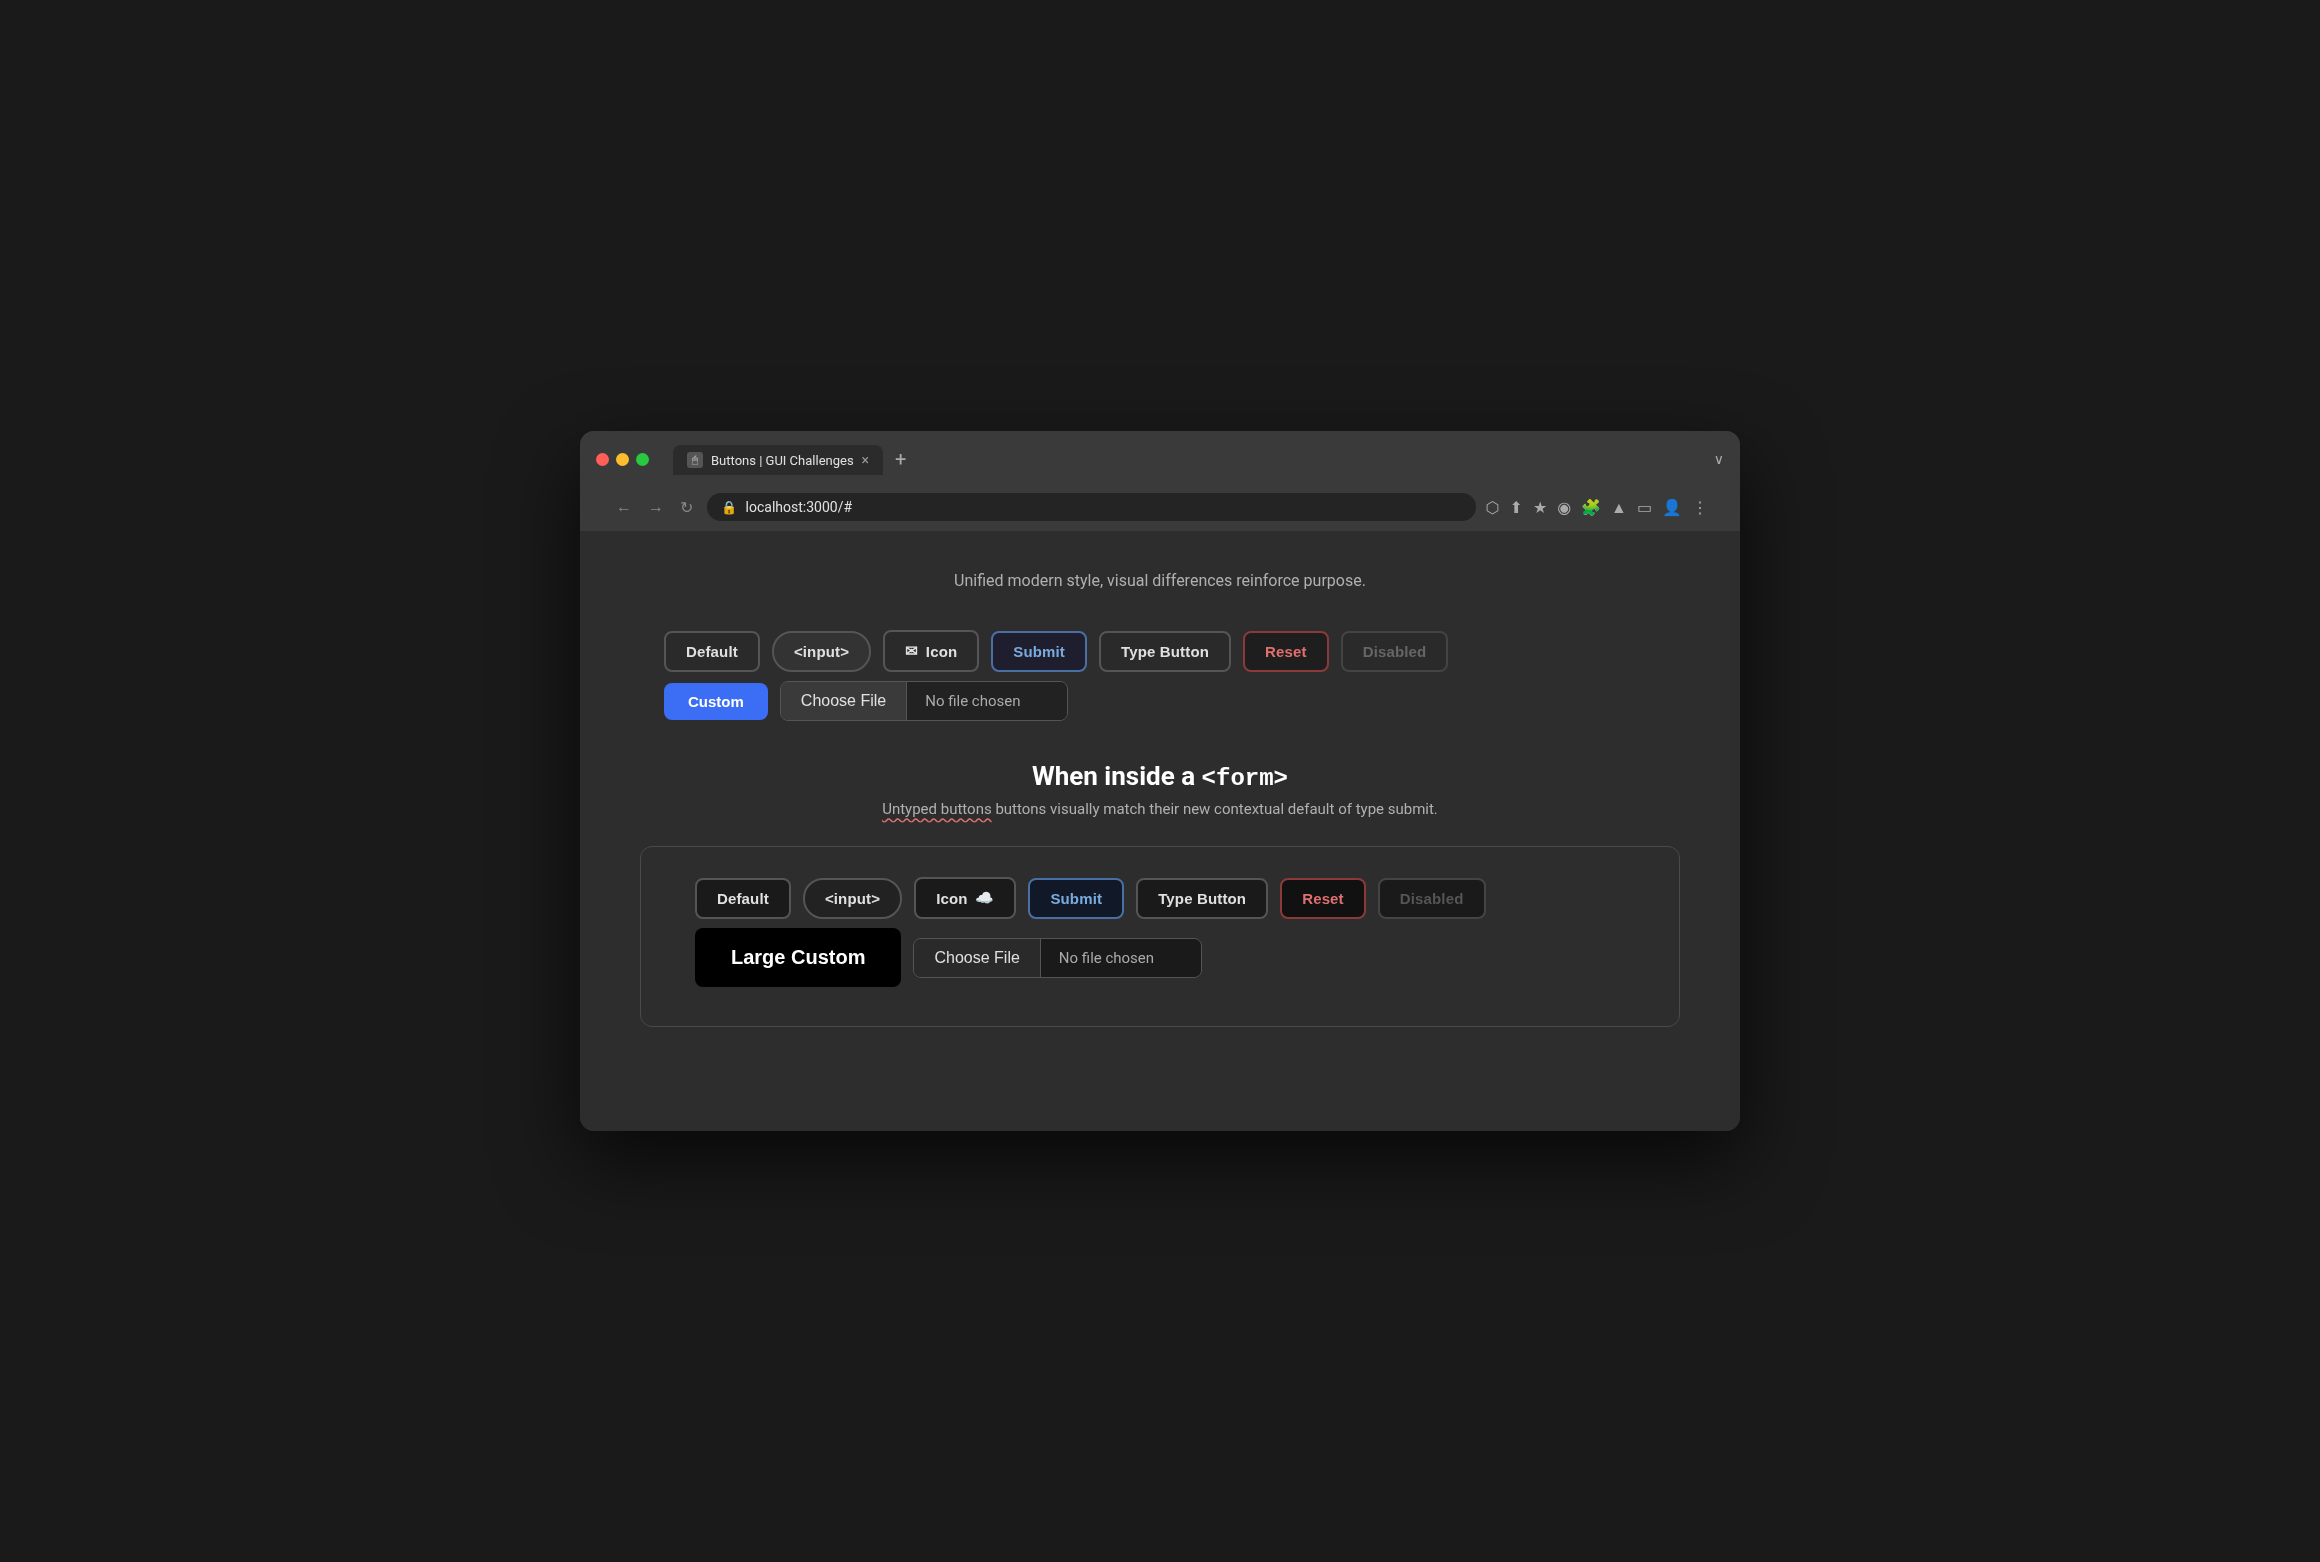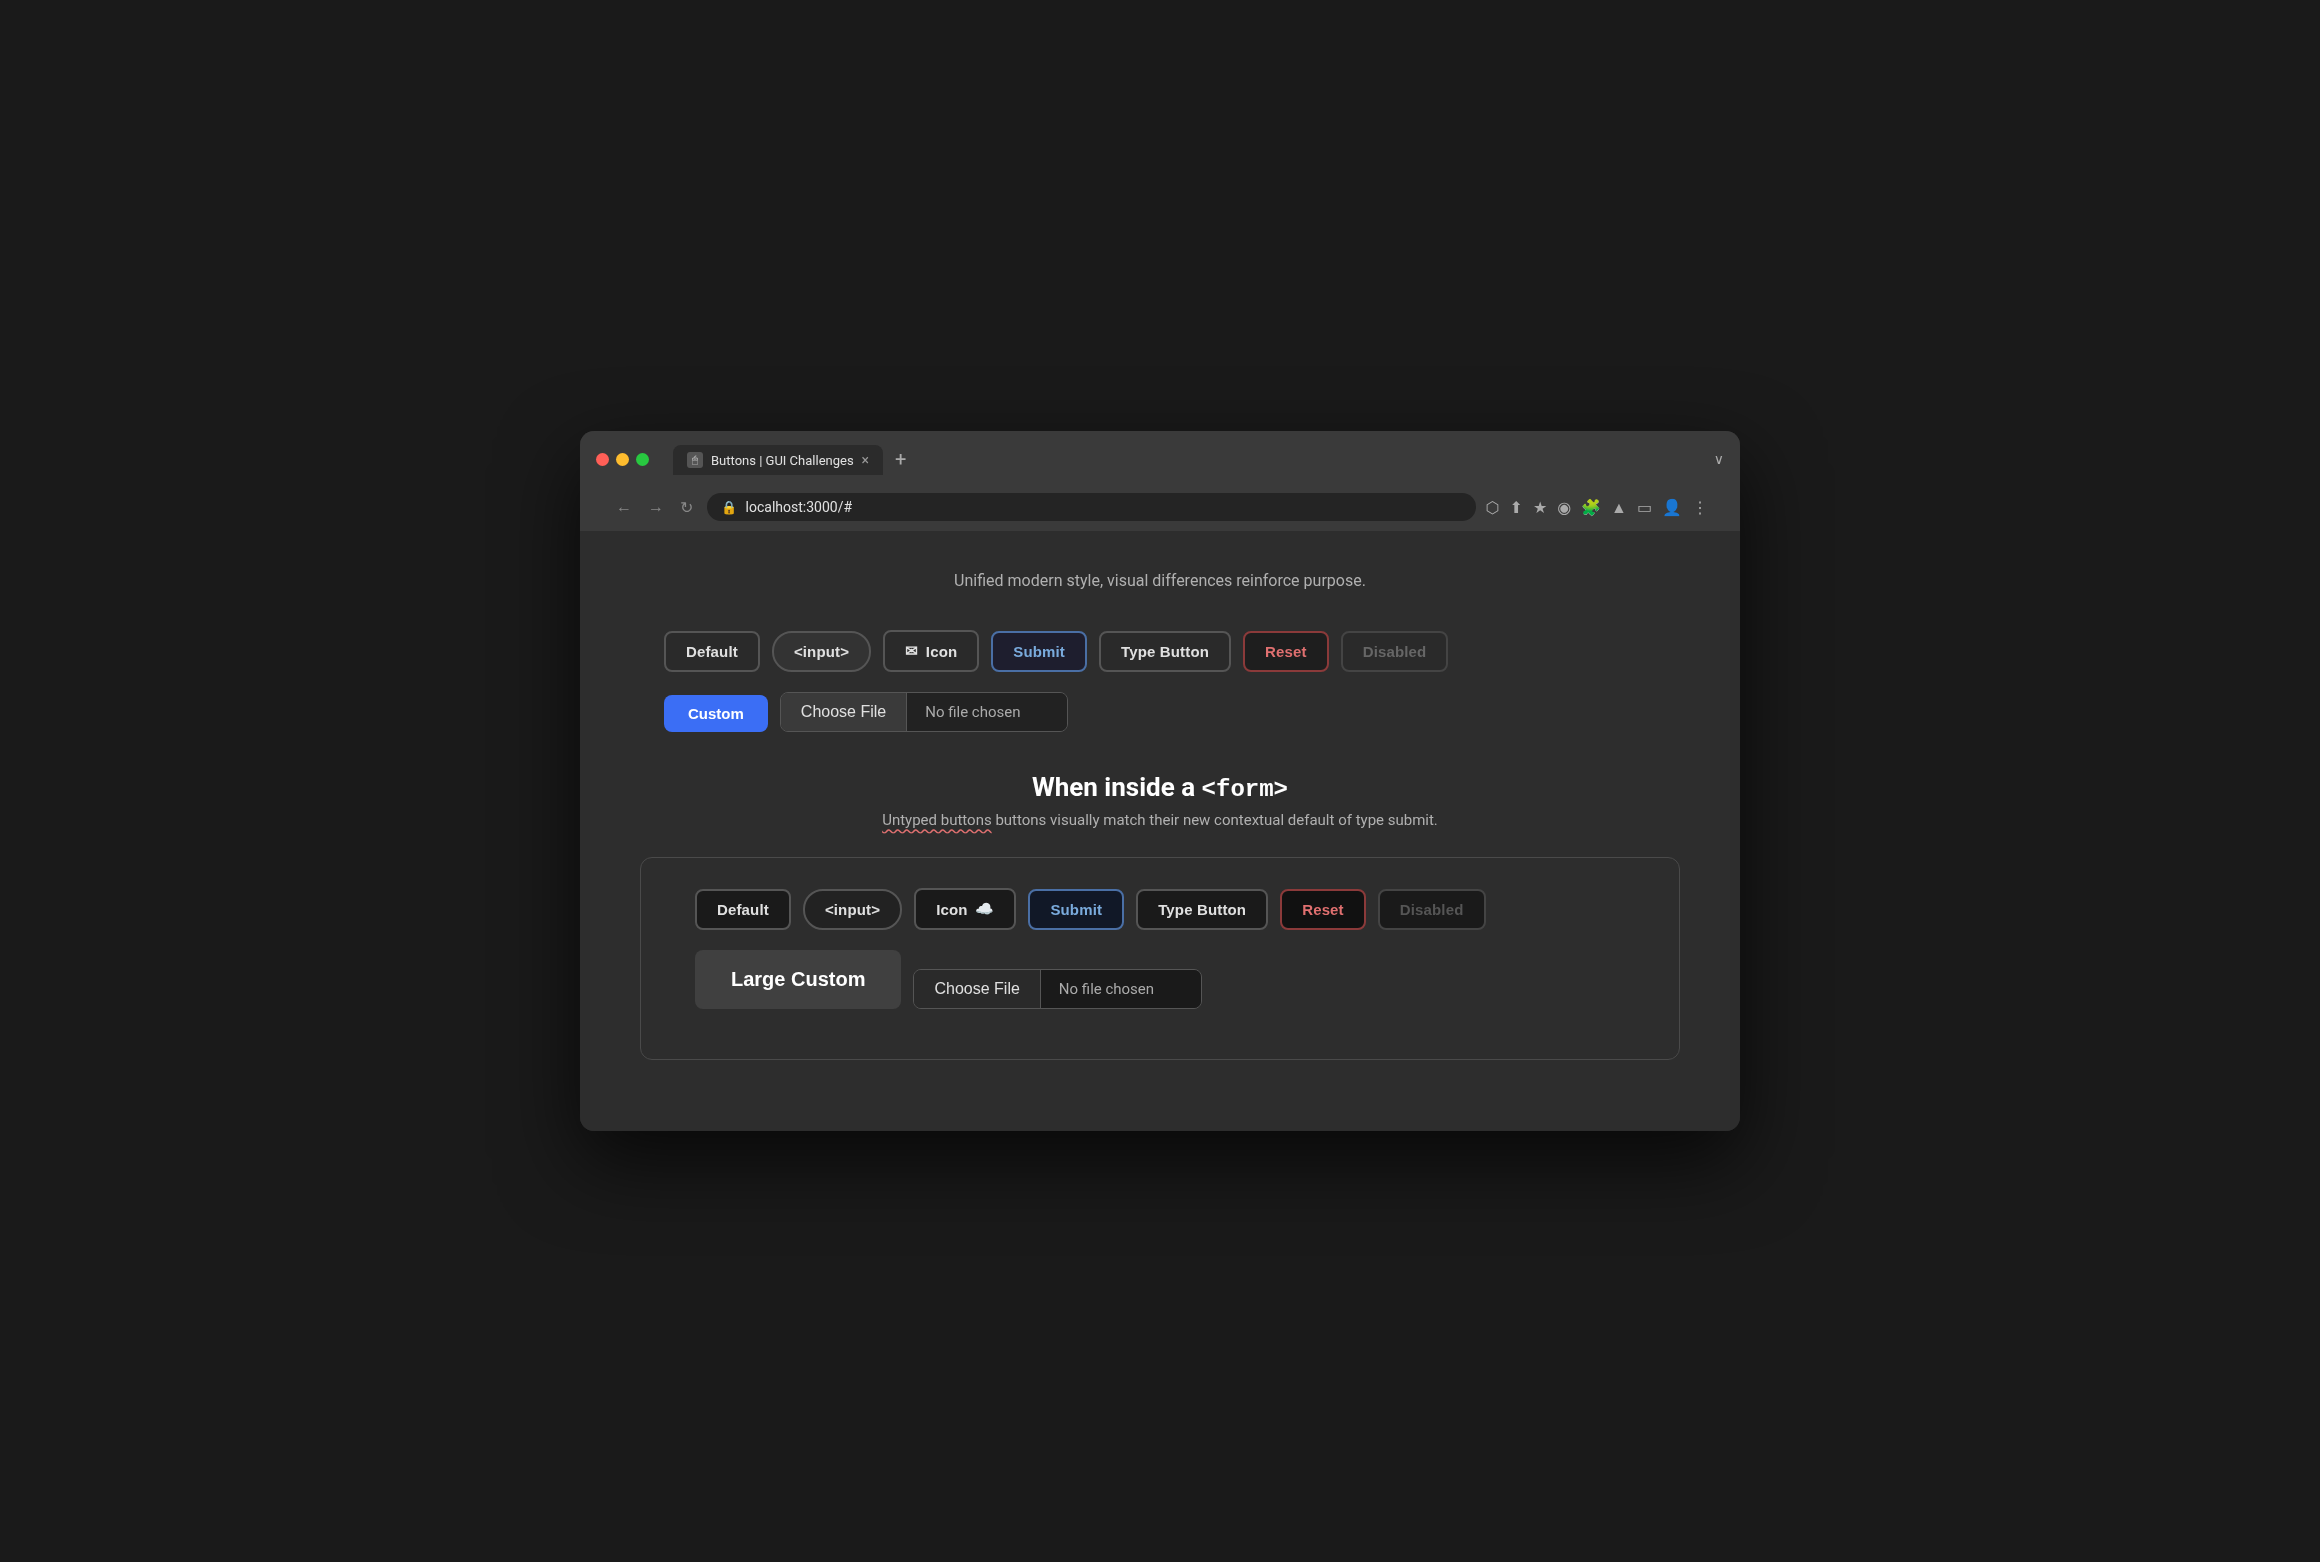--- a/index.html
+++ b/index.html
@@ -175,24 +175,24 @@
     }
 
     .page-subtitle {
       font-size: 16px;
       color: #b0b0b0;
     }
 
     
     .button-row {
       display: flex;
-      align-items: flex-end;
+      align-items: center;
       gap: 12px;
       flex-wrap: wrap;
-      margin-bottom: 20px;
+      margin-bottom: 9px;
       padding-left: 24px;
     }
 
     
     .btn {
       padding: 10px 20px;
       border-radius: 8px;
       font-size: 15px;
       font-weight: 600;
       cursor: pointer;
@@ -253,21 +253,21 @@
       background: #3b6ef5;
       border: none;
       color: #fff;
       padding: 10px 24px;
       font-size: 15px;
       font-weight: 600;
       border-radius: 8px;
     }
 
     .btn-large-custom {
-      background: #404040;
+      background: #000000;
       border: none;
       color: #fff;
       padding: 18px 36px;
       font-size: 20px;
       font-weight: 700;
       border-radius: 8px;
     }
 
     
     .file-input-wrapper {

